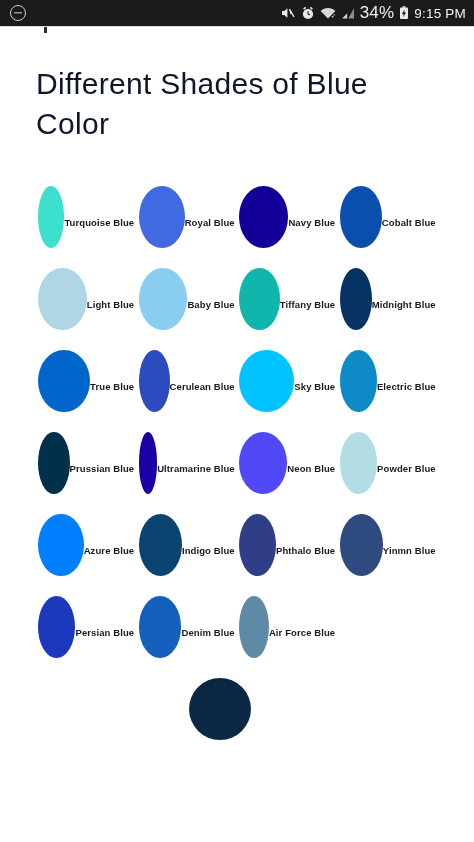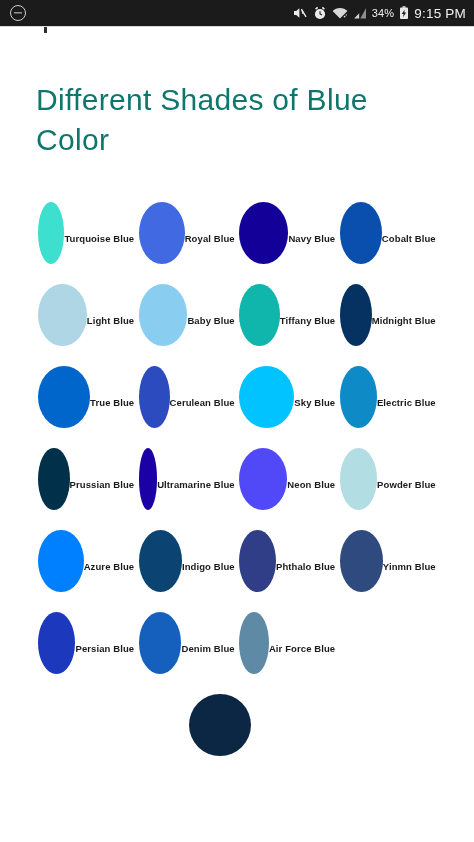--- a/index.html
+++ b/index.html
@@ -45,21 +45,21 @@
     gap: 5px;
     color: #e9e9e9;
   }
   #status-right .ico { display: block; line-height: 0; }
   #status-right .txt {
     font-size: 13.5px;
     letter-spacing: 0.2px;
     white-space: nowrap;
     color: #efefef;
   }
-  #status-right .pct { font-size: 11px; }
+  #status-right .pct { font-size: 17px; }
 
   
   #below-bar {
     position: relative;
     width: 474px;
     height: 8px;
     background: #ffffff;
     border-top: 1px solid #d9d9d9;
   }
   #caret-artifact {
@@ -72,23 +72,22 @@
   
   #page {
     width: 474px;
     padding: 30px 36px 0 36px;
   }
 
   #page-title {
     font-size: 30px;
     line-height: 1.33;
     font-weight: 400;
-    color: #0f766e;
+    color: #0f172a;
     letter-spacing: 0.3px;
-    margin-top: 16px;
   }
 
   
   #swatch-grid {
     margin-top: 42px;
     display: grid;
     grid-template-columns: repeat(4, 1fr);
     row-gap: 20px;
     column-gap: 0px;
     justify-items: center;

